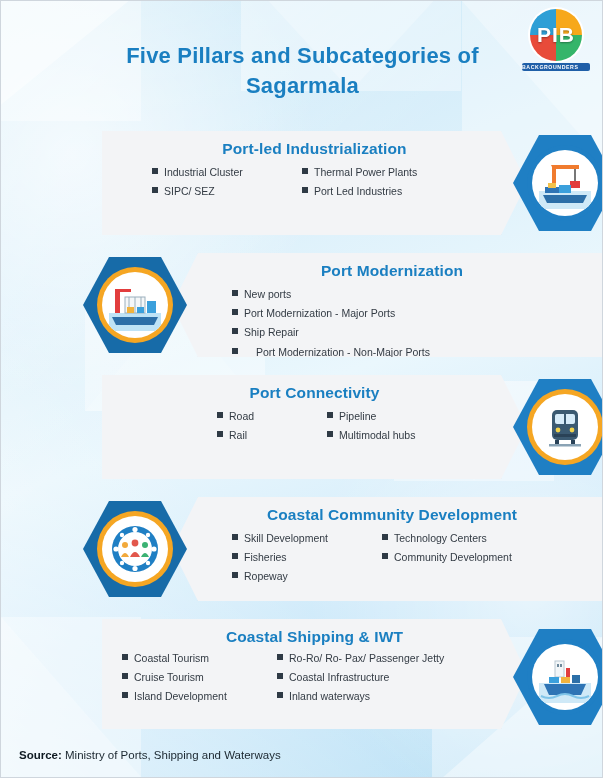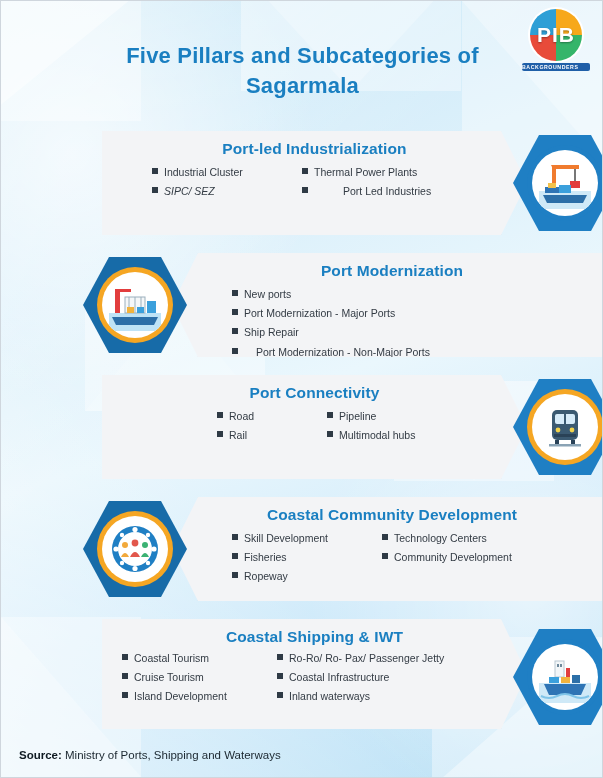--- a/index.html
+++ b/index.html
@@ -227,25 +227,25 @@
       <div class="panel-head">Port-led Industrialization</div>
       <div class="items" style="padding-left:50px;">
         <div class="item" style="width:150px;">
           <span class="bullet"></span>
           <span>Industrial Cluster</span>
         </div>
         <div class="item" style="width:210px;">
           <span class="bullet"></span>
           <span>Thermal Power Plants</span>
         </div>
-        <div class="item" style="width:150px;font-style:italic;">
+        <div class="item" style="width:150px;">
           <span class="bullet"></span>
           <span>SIPC/ SEZ</span>
         </div>
-        <div class="item" style="width:210px;gap:29px;">
+        <div class="item" style="width:210px;">
           <span class="bullet"></span>
           <span>Port Led Industries</span>
         </div>
       </div>
     </div>
     <div class="hex" style="left:466px;">
       <div class="hex-inner blue">
         <svg width="52" height="52" viewBox="0 0 52 52">
           <rect x="0" y="34" width="52" height="18" fill="#cfe9f7"></rect>
           <path d="M12 8 L40 8 L40 12 L14 12 Z" fill="#f07b2e"></path>

